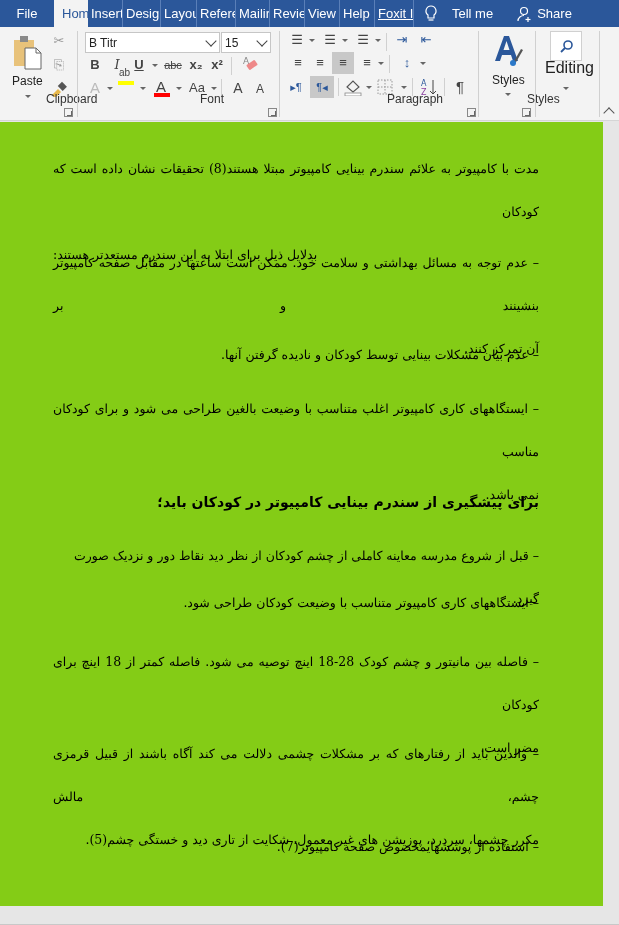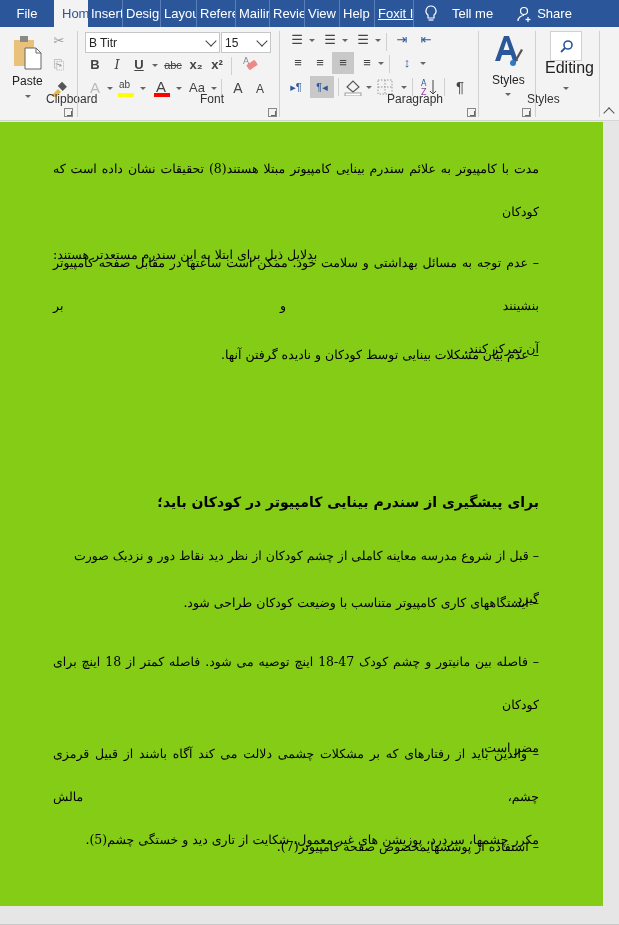--- a/index.html
+++ b/index.html
@@ -114,21 +114,21 @@
     <span class="ic" style="left:84px;top:29px;width:22px;font-size:11px;text-decoration:line-through;">abc</span>
     <span class="ic" style="left:109px;top:29px;width:18px;font-weight:bold;">x₂</span>
     <span class="ic" style="left:130px;top:29px;width:18px;font-weight:bold;">x²</span>
     <div class="sep" style="left:153px;top:30px;height:18px;"></div>
     <svg width="18" height="18" viewBox="0 0 18 18" style="position:absolute;left:163px;top:28px;">
       <text x="2" y="9" font-size="9" fill="#888" font-family="DejaVu Sans">A</text>
       <rect x="6" y="7" width="10" height="6" rx="1" fill="#e88" transform="rotate(-35 11 10)"></rect>
     </svg>
     <span class="ic" style="left:9px;top:52px;width:16px;font-size:15px;color:#bbb;">A</span>
     <span class="ddarrow" style="left:29px;top:60px;"></span>
-    <div style="position:absolute;left:40px;top:52px;width:18px;height:18px;">
+    <div style="position:absolute;left:40px;top:40px;width:18px;height:18px;">
       <span style="position:absolute;left:1px;top:0;font-size:10px;color:#444;">ab</span>
       <span style="position:absolute;left:0;top:14px;width:16px;height:4px;background:#ffff00;"></span>
     </div>
     <span class="ddarrow" style="left:62px;top:60px;"></span>
     <div style="position:absolute;left:76px;top:52px;width:18px;height:18px;">
       <span style="position:absolute;left:2px;top:-1px;font-size:15px;color:#444;">A</span>
       <span style="position:absolute;left:0;top:14px;width:16px;height:4px;background:#ff0000;"></span>
     </div>
     <span class="ddarrow" style="left:98px;top:60px;"></span>
     <span class="ic" style="left:108px;top:52px;width:22px;">Aa</span>
@@ -228,33 +228,37 @@
 
   <div class="p single" style="top:211px;">
     <div>– عدم بیان مشکلات بینایی توسط کودکان و نادیده گرفتن آنها.</div>
   </div>
 
   <div class="p" style="top:119px;">
     <div style="text-align:justify;text-align-last:justify;">– عدم توجه به مسائل بهداشتی و سلامت خود. ممکن است ساعتها در مقابل صفحه کامپیوتر بنشینند و بر</div>
     <div style="text-align:right;">آن تمرکز کنند.</div>
   </div>
 
+  <div class="p" style="top:265px;">
+    <div style="text-align:justify;text-align-last:justify;">– ایستگاههای کاری کامپیوتر اغلب متناسب با وضیعت بالغین طراحی می شود و برای کودکان مناسب</div>
+    <div style="text-align:right;">نمی باشد.</div>
+  </div>
 
   <div class="heading" style="top:372px;">برای پیشگیری از سندرم بینایی کامپیوتر در کودکان باید؛</div>
 
   <div class="p single" style="top:412px;">
     <div>– قبل از شروع مدرسه معاینه کاملی از چشم کودکان از نظر دید نقاط دور و نزدیک صورت گیرد.</div>
   </div>
 
   <div class="p single" style="top:459px;">
     <div>– ایستگاههای کاری کامپیوتر متناسب با وضیعت کودکان طراحی شود.</div>
   </div>
 
   <div class="p" style="top:518px;">
-    <div style="text-align:justify;text-align-last:justify;">– فاصله بین مانیتور و چشم کودک 47-18 اینچ توصیه می شود. فاصله کمتر از 18 اینچ برای کودکان</div>
+    <div style="text-align:justify;text-align-last:justify;">– فاصله بین مانیتور و چشم کودک 28-18 اینچ توصیه می شود. فاصله کمتر از 18 اینچ برای کودکان</div>
     <div style="text-align:right;">مضر است.</div>
   </div>
 
   <div class="p" style="top:610px;">
     <div style="text-align:justify;text-align-last:justify;">– والدین باید از رفتارهای که بر مشکلات چشمی دلالت می کند آگاه باشند از قبیل قرمزی چشم، مالش</div>
     <div style="text-align:right;">مکرر چشمها، سردرد، پوزیشن های غیر معمول، شکایت از تاری دید و خستگی چشم(5).</div>
   </div>
 
   <div class="p single" style="top:703px;">
     <div>– استفاده از پوششهایمخصوص صفحه کامپیوتر(7).</div>

